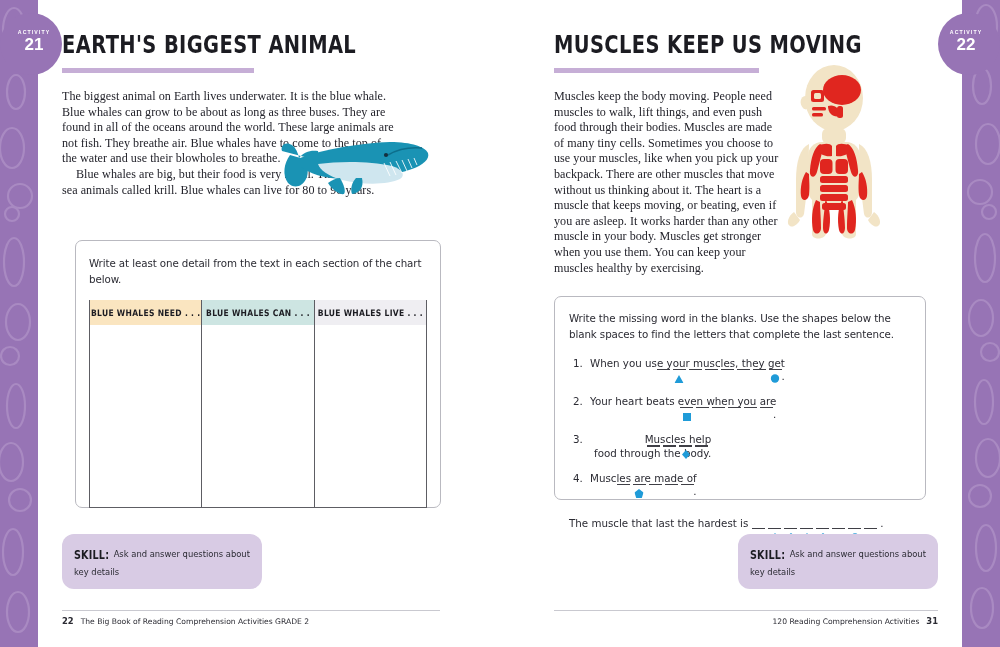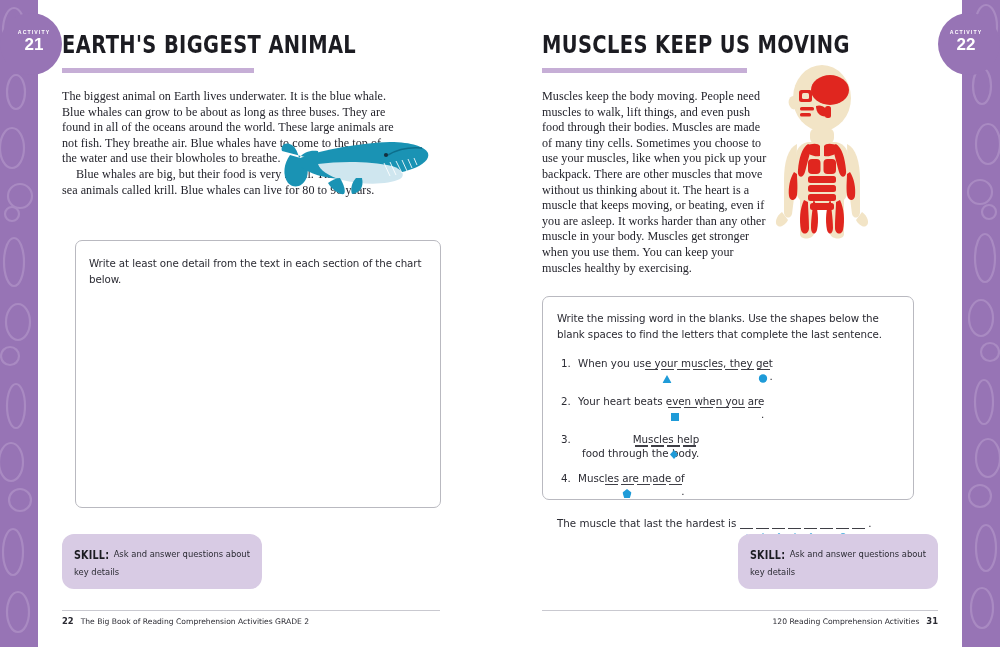--- a/index.html
+++ b/index.html
@@ -68,21 +68,21 @@
     position: relative;
     width: 500px;
     height: 647px;
     box-sizing: border-box;
   }
   .page-inner {
     position: absolute;
     top: 0; bottom: 0;
   }
   .page.left  .page-inner { left: 62px;  right: 38px; }
-  .page.right .page-inner { left: 20px;  right: 62px; }
+  .page.right .page-inner { left: 32px;  right: 62px; }
 
   
   h1.title {
     font-family: "DejaVu Sans", sans-serif;
     font-size: 20.5px;
     font-weight: bold;
     letter-spacing: 0.4px;
     color: #1c1c22;
     margin: 30px 0 0 0;
     text-transform: uppercase;
@@ -311,20 +311,36 @@
               <path d="M128 26 L132 35"></path>
               <path d="M134 25 L137 32"></path>
           </g>
           <path d="M108 22 C118 16 130 14 142 15" stroke="#0d6f8c" stroke-width="1.6" fill="none"></path>
           <circle cx="106" cy="22" r="2.1" fill="#14303f"></circle>
         </svg>
       </div>
 
       <div class="actbox" style="left:13px; top:240px; width:366px; height:268px; padding:14px 13px 0 13px;">
         <div class="prompt">Write at least one detail from the text in each section of the chart below.</div>
+        <table class="chart">
+          <thead>
+            <tr>
+              <th style="background:#fae5c0;">BLUE WHALES NEED . . .</th>
+              <th style="background:#cde5e2;">BLUE WHALES CAN . . .</th>
+              <th style="background:#efeef2;">BLUE WHALES LIVE . . .</th>
+            </tr>
+          </thead>
+          <tbody>
+            <tr>
+              <td></td>
+              <td></td>
+              <td></td>
+            </tr>
+          </tbody>
+        </table>
       </div>
 
       <div class="skill" style="left:0px; width:200px;">
         <span class="lbl">SKILL:</span>
         <span class="txt">Ask and answer questions about key details</span>
       </div>
 
       <div class="foot-rule" style="left:0px; right:0px;"></div>
 
       <div class="pfoot" style="left:0px;">

